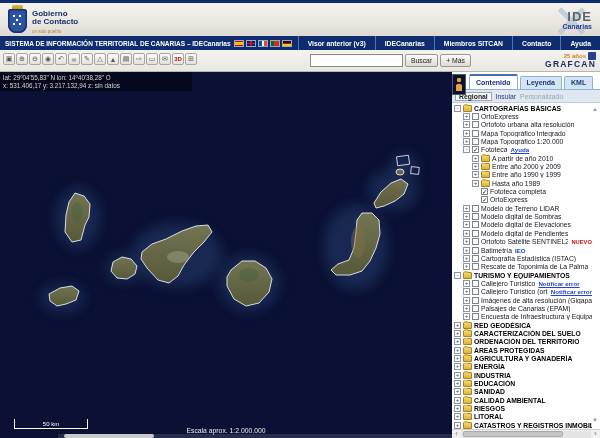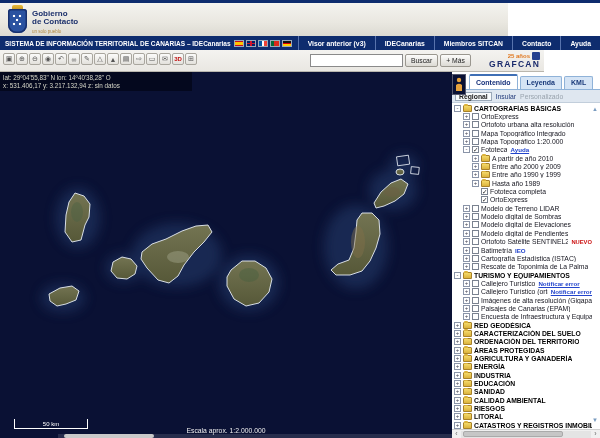--- a/index.html
+++ b/index.html
@@ -4,21 +4,21 @@
 <style>
   * { margin:0; padding:0; box-sizing:border-box; }
   html,body { width:600px; height:438px; overflow:hidden; }
   body { font-family:"Liberation Sans", sans-serif; background:#fff; }
   #app { position:relative; width:600px; height:438px; overflow:hidden; background:#fff; }
 
   
   #topstrip { position:absolute; left:0; top:0; width:600px; height:3px; background:#0e2c6e; }
 
   
-  #header { position:absolute; left:0; top:3px; width:508px; height:33px;
+  #header { position:absolute; left:0; top:3px; width:600px; height:33px;
     background:linear-gradient(180deg,#f4f3ef 0%,#e9e7e0 60%,#dcdad2 100%); }
   #gov-logo { position:absolute; left:8px; top:3px; display:flex; gap:5px; align-items:center; }
   #shield { width:19px; height:24px; background:#2a52a0; border-radius:3px 3px 8px 8px; position:relative;
     box-shadow:inset 0 0 0 1.5px #17306e; }
   #shield:before { content:""; position:absolute; left:3px; top:4px; width:13px; height:15px;
     background:
       radial-gradient(circle at 3px 3px, #fff 1.2px, transparent 1.6px),
       radial-gradient(circle at 9px 3px, #fff 1.2px, transparent 1.6px),
       radial-gradient(circle at 6px 7px, #fff 1.2px, transparent 1.6px),
       radial-gradient(circle at 3px 11px, #fff 1.2px, transparent 1.6px),
@@ -51,21 +51,21 @@
       linear-gradient(to right, transparent 38%, #cf142b 38%, #cf142b 62%, transparent 62%),
       #012169; }
   .flag.fr { background:linear-gradient(90deg,#0055a4 33%,#fff 33%,#fff 66%,#ef4135 66%); }
   .flag.pt { background:linear-gradient(90deg,#046a38 40%,#da291c 40%); }
   .flag.de { background:linear-gradient(180deg,#111 33%,#dd0000 33%,#dd0000 66%,#ffce00 66%); }
   #nav-menu { display:flex; height:100%; align-items:stretch; }
   .nav-item { display:flex; align-items:center; padding:0 9px; font-size:6.8px; font-weight:bold;
     color:#fff; border-left:1px solid rgba(150,175,225,.55); cursor:pointer; white-space:nowrap; }
 
   
-  #toolbar { position:absolute; left:0; top:50px; width:544px; height:22px;
+  #toolbar { position:absolute; left:0; top:50px; width:600px; height:22px;
     background:linear-gradient(180deg,#f4f3f0,#e9e7e2); border-bottom:1px solid #b9b6ae; }
   #tb-row { position:absolute; left:3px; top:3px; display:flex; gap:1px; }
   .tb { width:12px; height:12px; background:linear-gradient(180deg,#fbfbfa,#e3e1dc); border:1px solid #a9a69e;
     border-radius:2px; font-size:7px; color:#555; display:flex; align-items:center; justify-content:center; cursor:pointer; }
   .tb-accent { color:#c01111; font-weight:bold; font-size:6px; }
   #search-box { position:absolute; left:310px; top:4px; display:flex; gap:2px; align-items:center; }
   #search-input { width:93px; height:13px; border:1px solid #8a8a8a; background:#fff; font-size:7px; padding:0 2px; }
   .sbtn { height:13px; padding:0 5px; font-size:6.8px; color:#222;
     background:linear-gradient(180deg,#fcfcfb,#dcdad4); border:1px solid #9a978f; border-radius:2px;
     display:flex; align-items:center; cursor:pointer; white-space:nowrap; }
@@ -148,20 +148,27 @@
 
   <div id="topstrip"></div>
 
   <div id="header">
     <div id="gov-logo">
       <div id="shield"></div>
       <div id="gov-text">
         <div class="gov-line">Gobierno</div>
         <div class="gov-line">de Contacto</div>
         <div class="gov-tag">un solo pueblo</div>
+      </div>
+    </div>
+    <div id="ide-logo">
+      <div id="ide-x"></div>
+      <div id="ide-text">
+        <div id="ide-t1">IDE</div>
+        <div id="ide-t2">Canarias</div>
       </div>
     </div>
   </div>
 
   <div id="navbar">
     <div id="nav-title">SISTEMA DE INFORMACIÓN TERRITORIAL DE CANARIAS – IDECanarias</div>
     <div id="nav-spacer"></div>
     <div id="flag-row">
         <div class="flag es"></div>
         <div class="flag en"></div>

